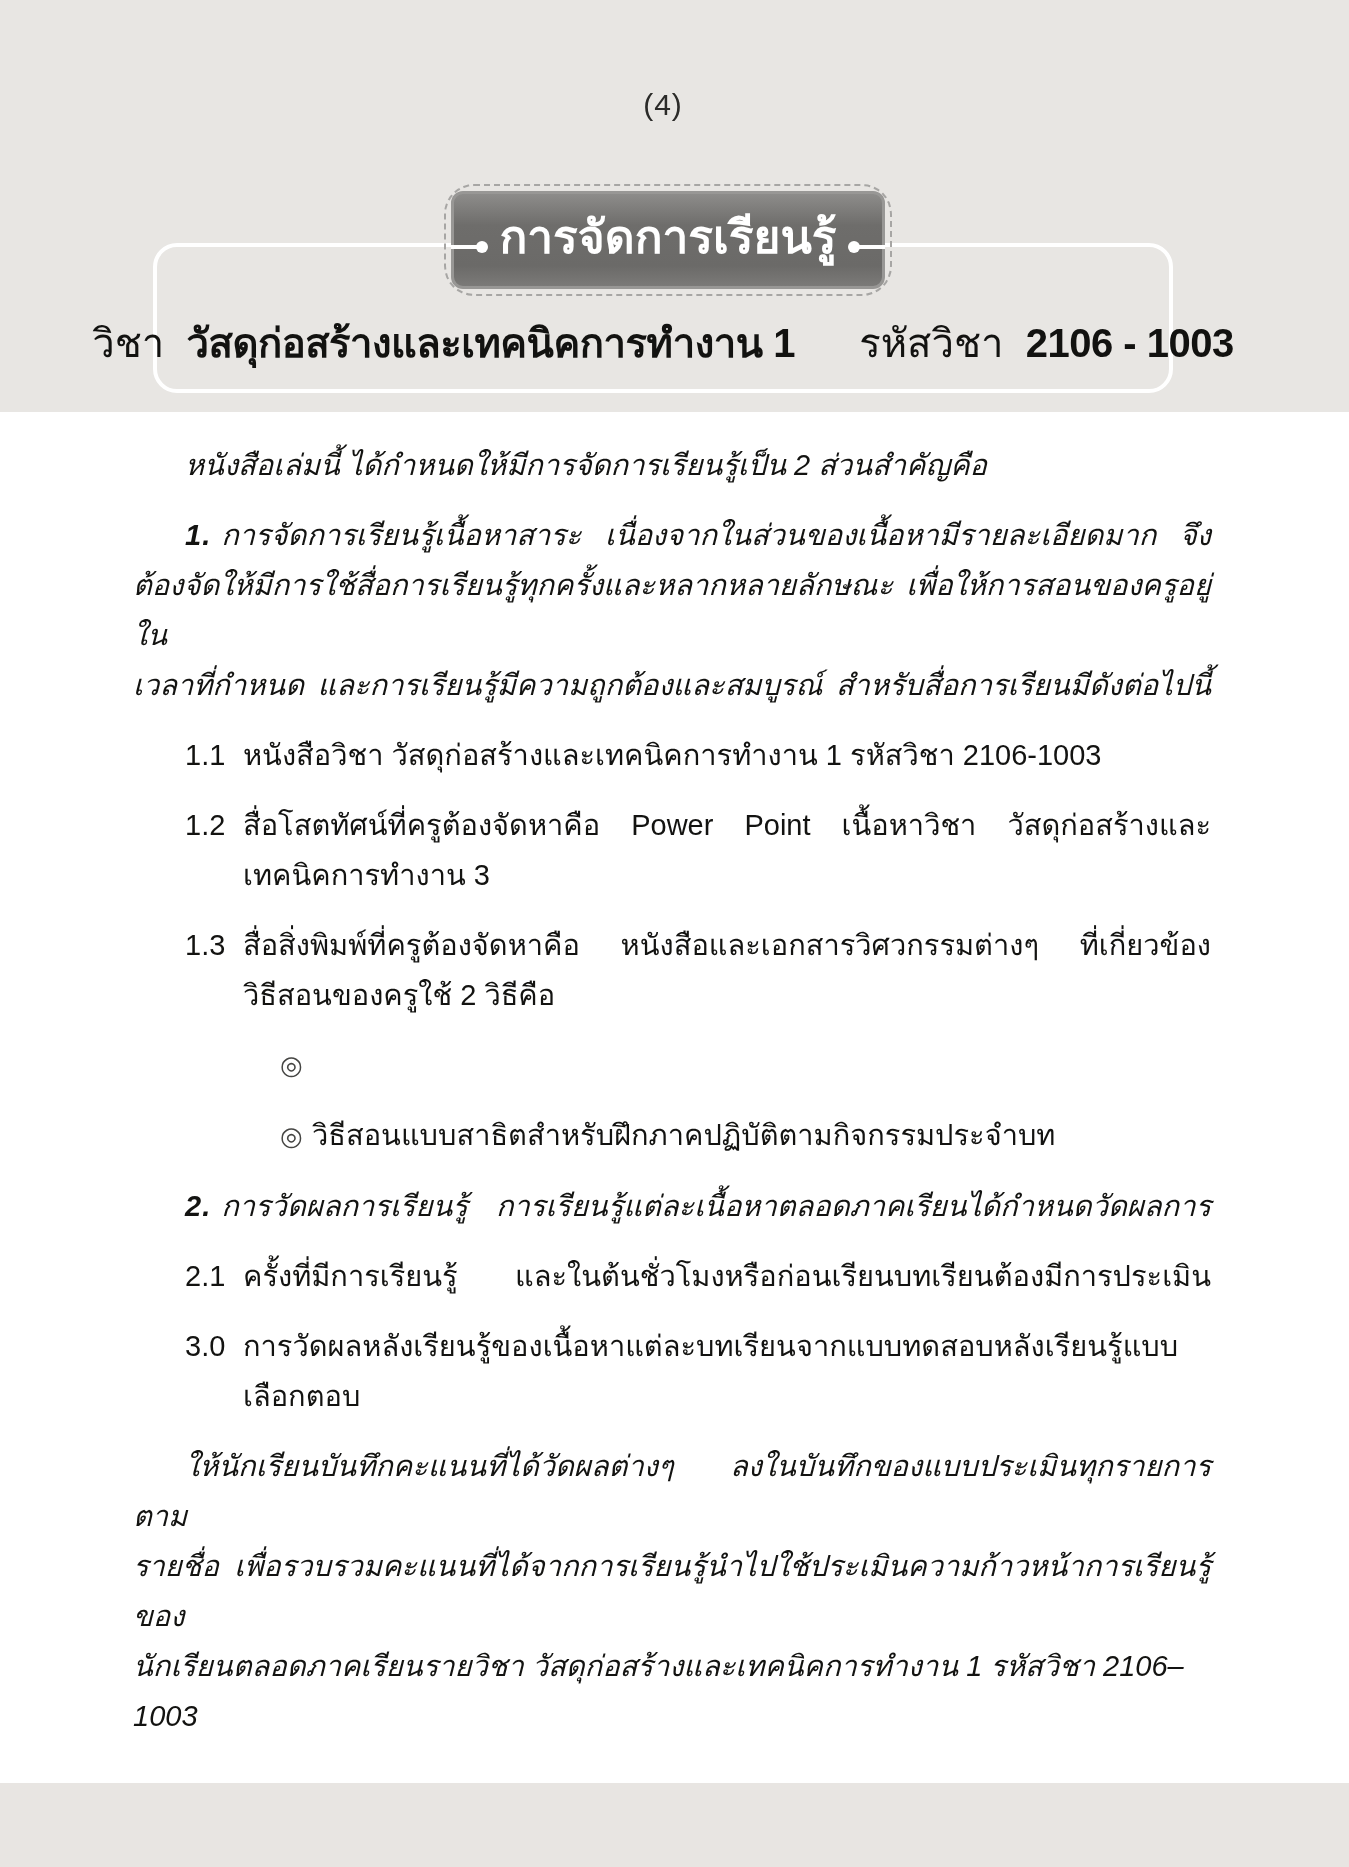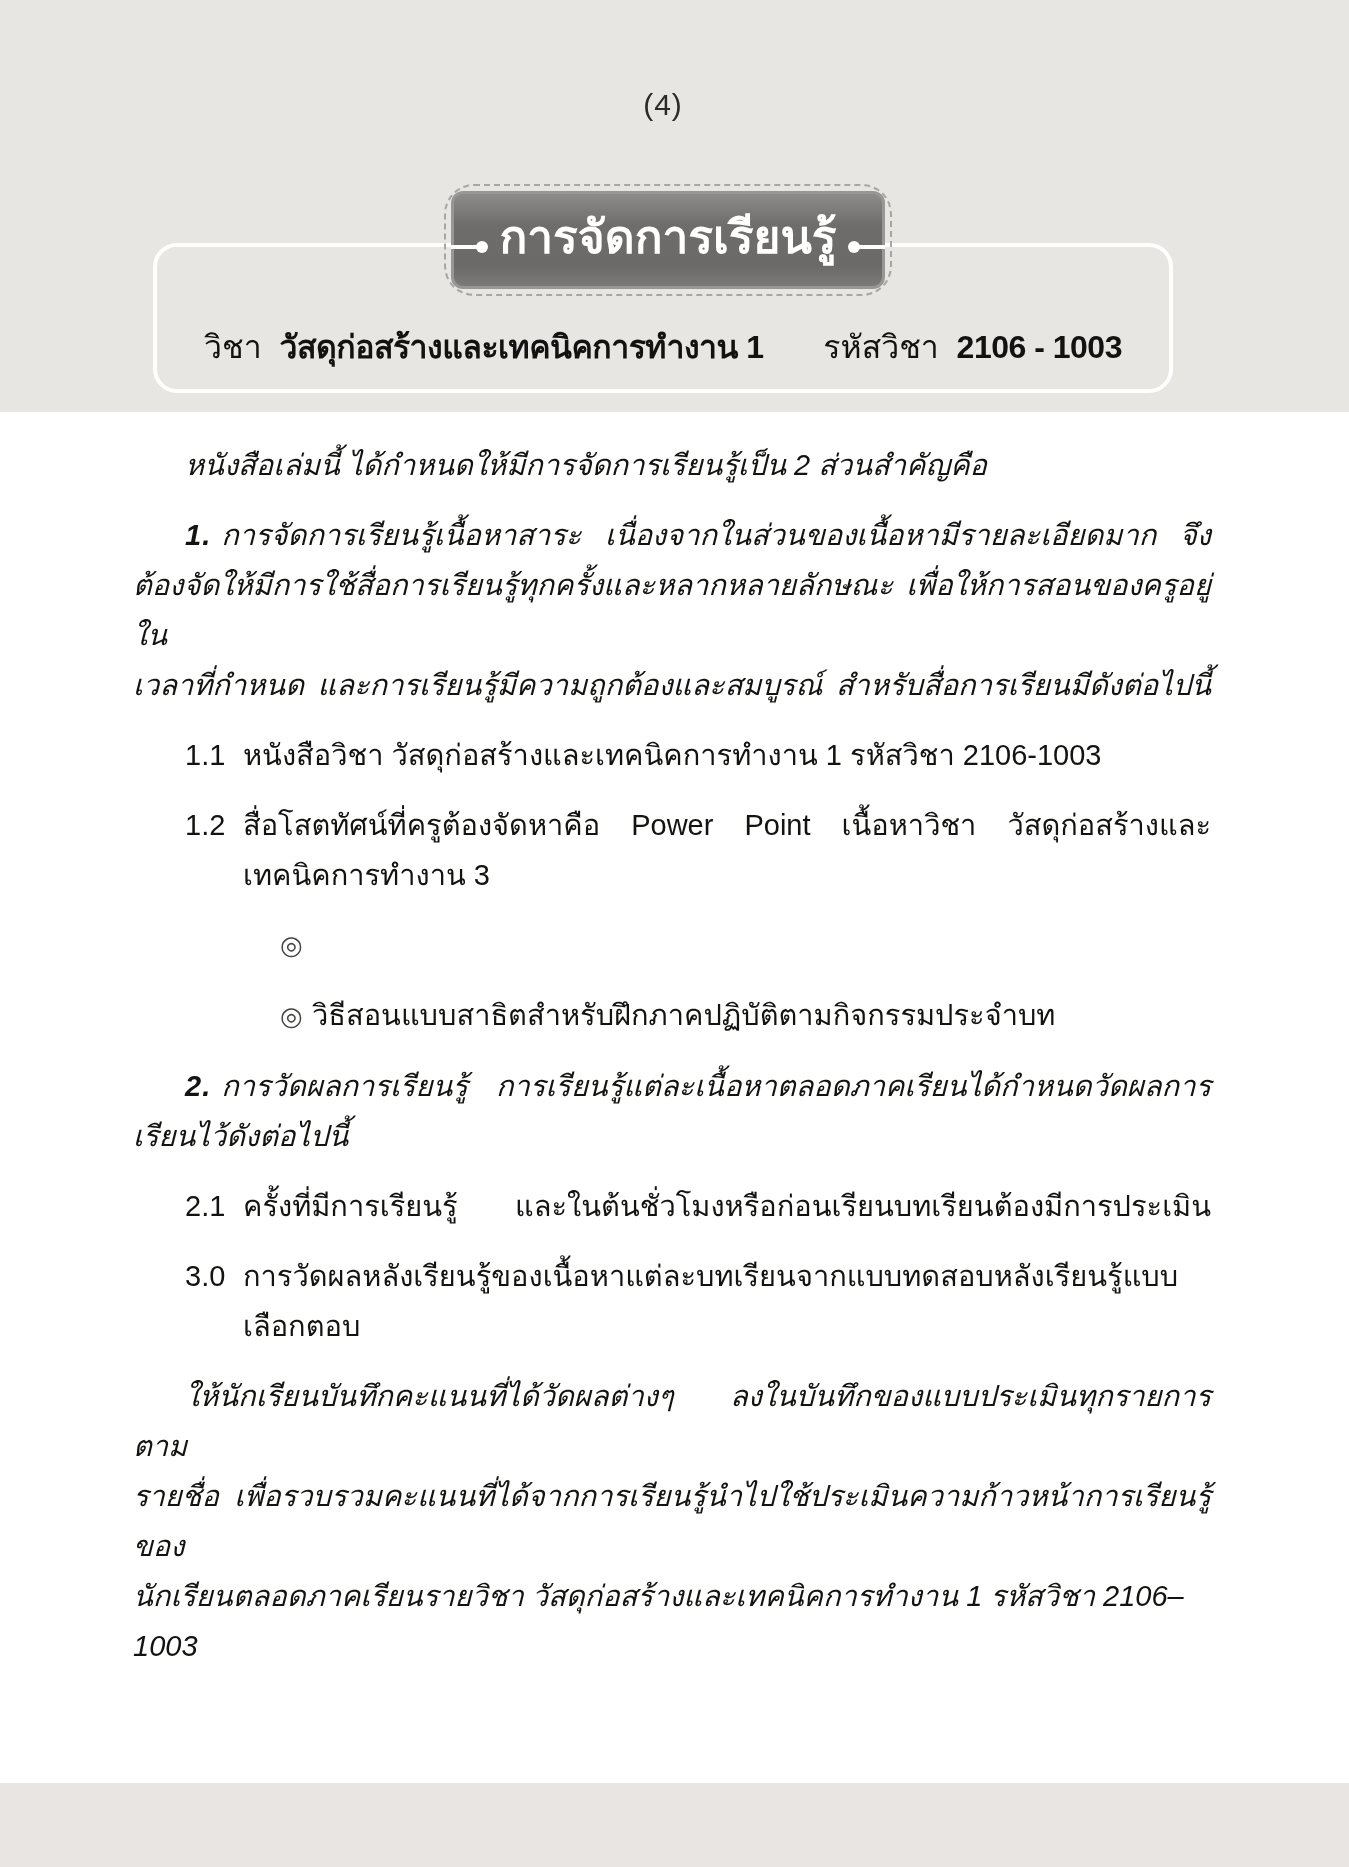--- a/index.html
+++ b/index.html
@@ -17,21 +17,21 @@
     font-size:30px;color:#2b2b29;letter-spacing:1px;
   }
 
   
   .subject-box{
     position:absolute;left:153px;top:243px;width:1020px;height:150px;
     box-sizing:border-box;border:4px solid #ffffff;border-radius:24px;
     display:flex;align-items:flex-end;justify-content:center;
   }
   .subject-line{
-    font-size:32px;line-height:1;padding-bottom:26px;white-space:nowrap;
+    font-size:40px;line-height:1;padding-bottom:26px;white-space:nowrap;
     color:#121210;
   }
   .subject-line .sp{display:inline-block;width:42px;}
   .subject-line b{letter-spacing:-0.5px;}
 
   
   .badge-outer{
     position:absolute;left:444px;top:184px;width:448px;height:112px;
     box-sizing:border-box;border:2px dashed #a7a6a4;border-radius:30px;
     padding:5px;
@@ -120,33 +120,39 @@
   </div>
 
   <div class="item">
     <div class="num">1.2</div>
     <div class="itext">
       <div class="ln jl">สื่อโสตทัศน์ที่ครูต้องจัดหาคือ Power Point เนื้อหาวิชา วัสดุก่อสร้างและ</div>
       <div class="ln ll">เทคนิคการทำงาน 3</div>
     </div>
   </div>
 
+  <div class="item">
+    <div class="num">1.3</div>
+    <div class="itext">
+      <div class="ln jl">สื่อสิ่งพิมพ์ที่ครูต้องจัดหาคือ หนังสือและเอกสารวิศวกรรมต่างๆ ที่เกี่ยวข้อง</div>
+      <div class="ln ll">วิธีสอนของครูใช้ 2 วิธีคือ</div>
+    </div>
+  </div>
 
   <div class="bullet-row">
     <span class="bullet-ic">◎</span>
   </div>
 
   <div class="bullet-row">
     <span class="bullet-ic">◎</span>
     <span>วิธีสอนแบบสาธิตสำหรับฝึกภาคปฏิบัติตามกิจกรรมประจำบท</span>
   </div>
 
   <div class="blk">
     <div class="ln jl ind"><b class="lead-num">2.</b><span>การวัดผลการเรียนรู้ การเรียนรู้แต่ละเนื้อหาตลอดภาคเรียนได้กำหนดวัดผลการ</span></div>
-    <div class="ln ll">เรียนไว้ดังต่อไปนี้</div>
   </div>
 
   <div class="item">
     <div class="num">2.1</div>
     <div class="itext">
       <div class="ln jl">ครั้งที่มีการเรียนรู้ และในต้นชั่วโมงหรือก่อนเรียนบทเรียนต้องมีการประเมิน</div>
     </div>
   </div>
 
   <div class="item">

